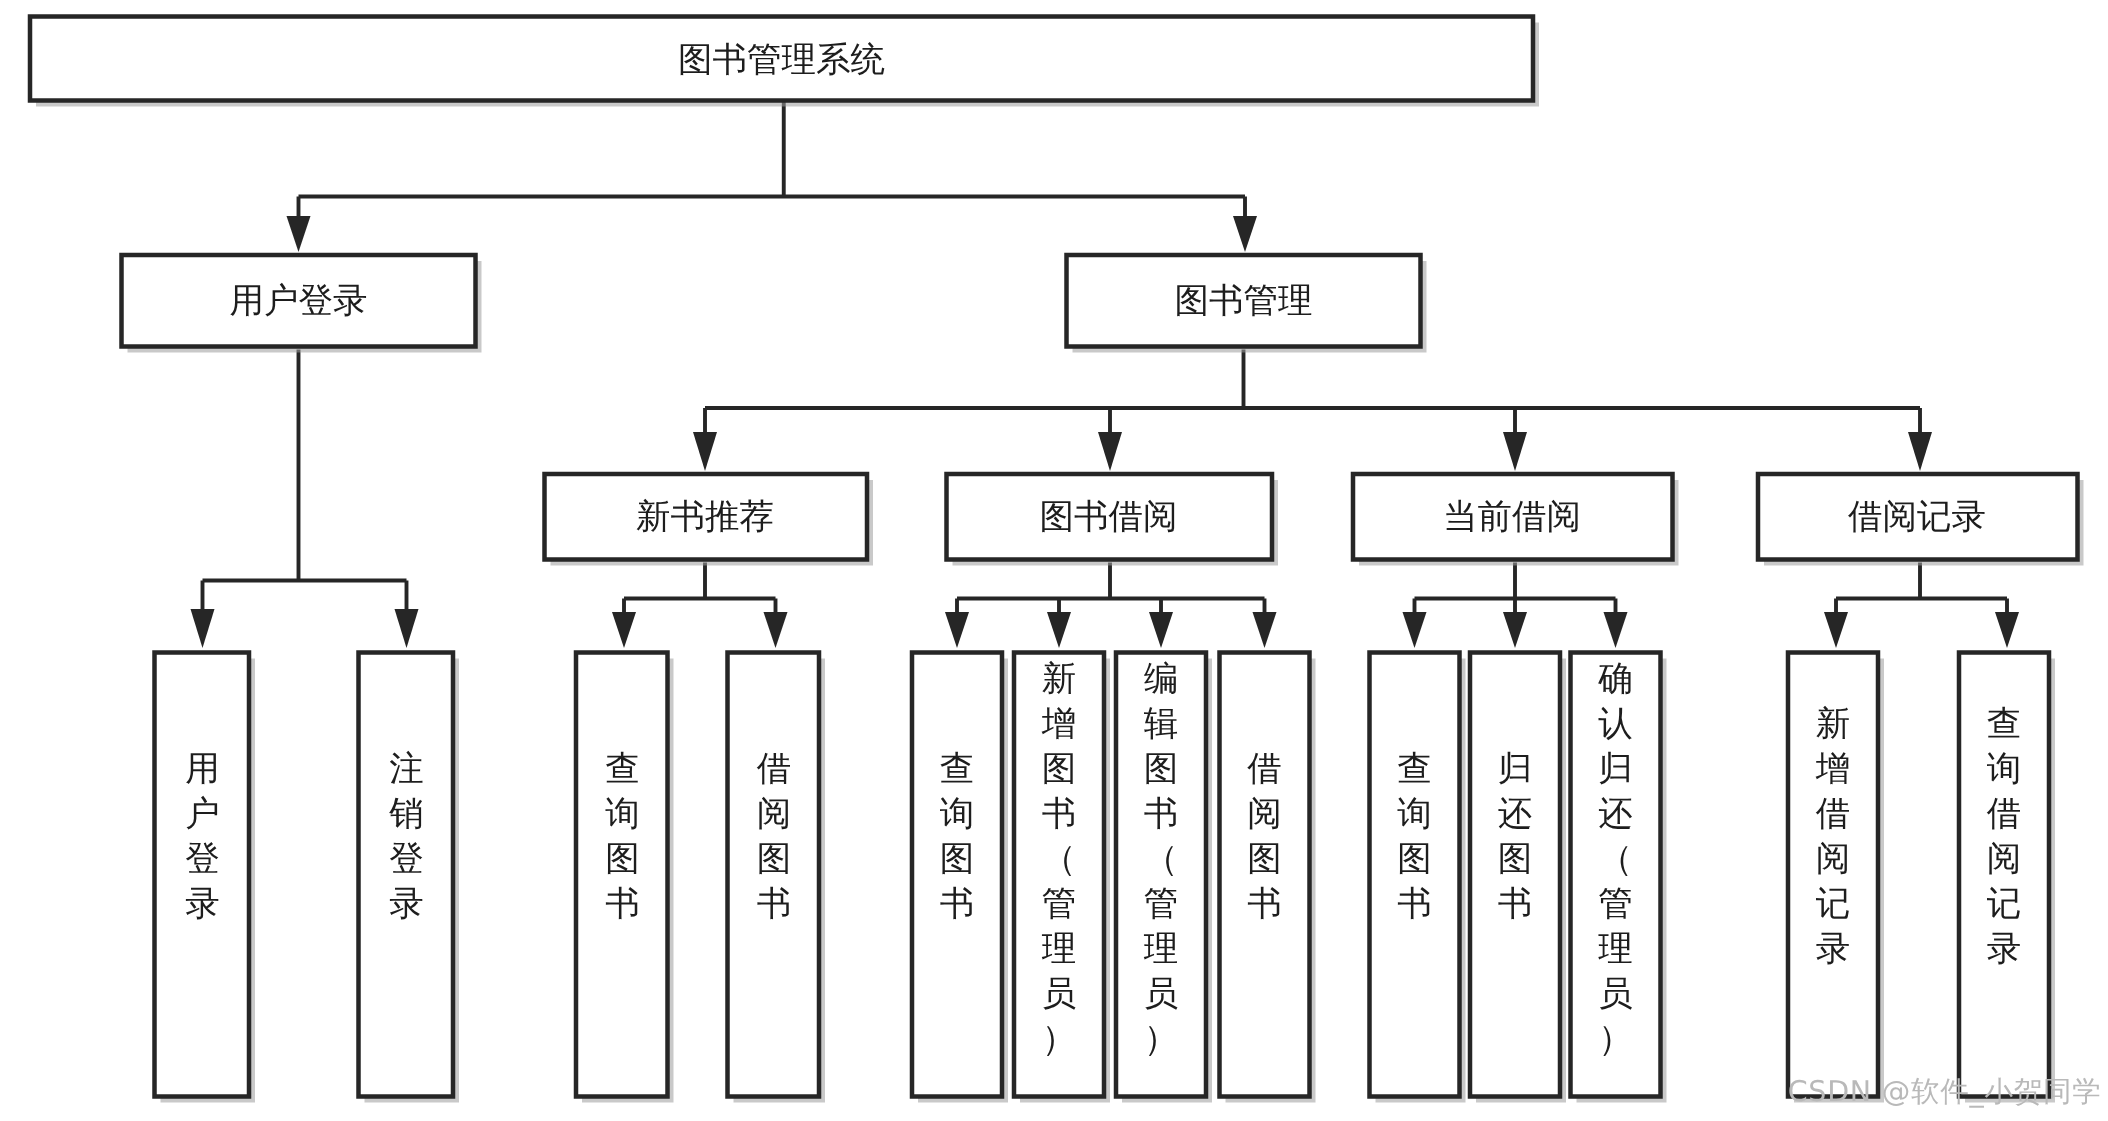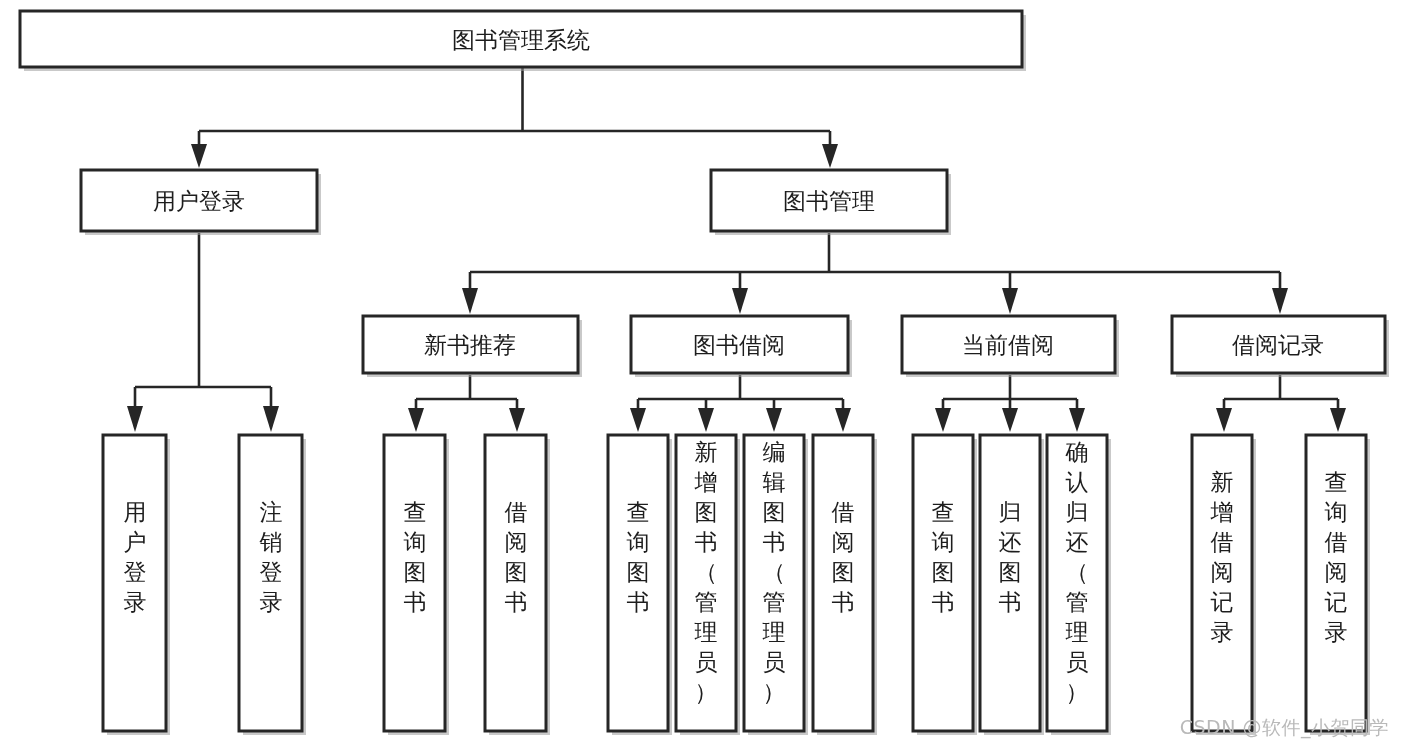--- a/index.html
+++ b/index.html
@@ -55,21 +55,21 @@
     font-family: "DejaVu Sans", "Liberation Sans", sans-serif;
     font-size: 23px;
     fill: #1d1d1d;
     text-anchor: middle;
   }
   .leaf-label tspan {
     text-anchor: middle;
   }
   .watermark {
     position: absolute;
-    right: 16px;
+    right: 4px;
     bottom: 6px;
     font-family: "DejaVu Sans", "Liberation Sans", sans-serif;
     font-size: 19px;
     color: #b9b9b9;
     letter-spacing: 0.5px;
     white-space: nowrap;
     pointer-events: none;
   }
 </style>
 </head>

